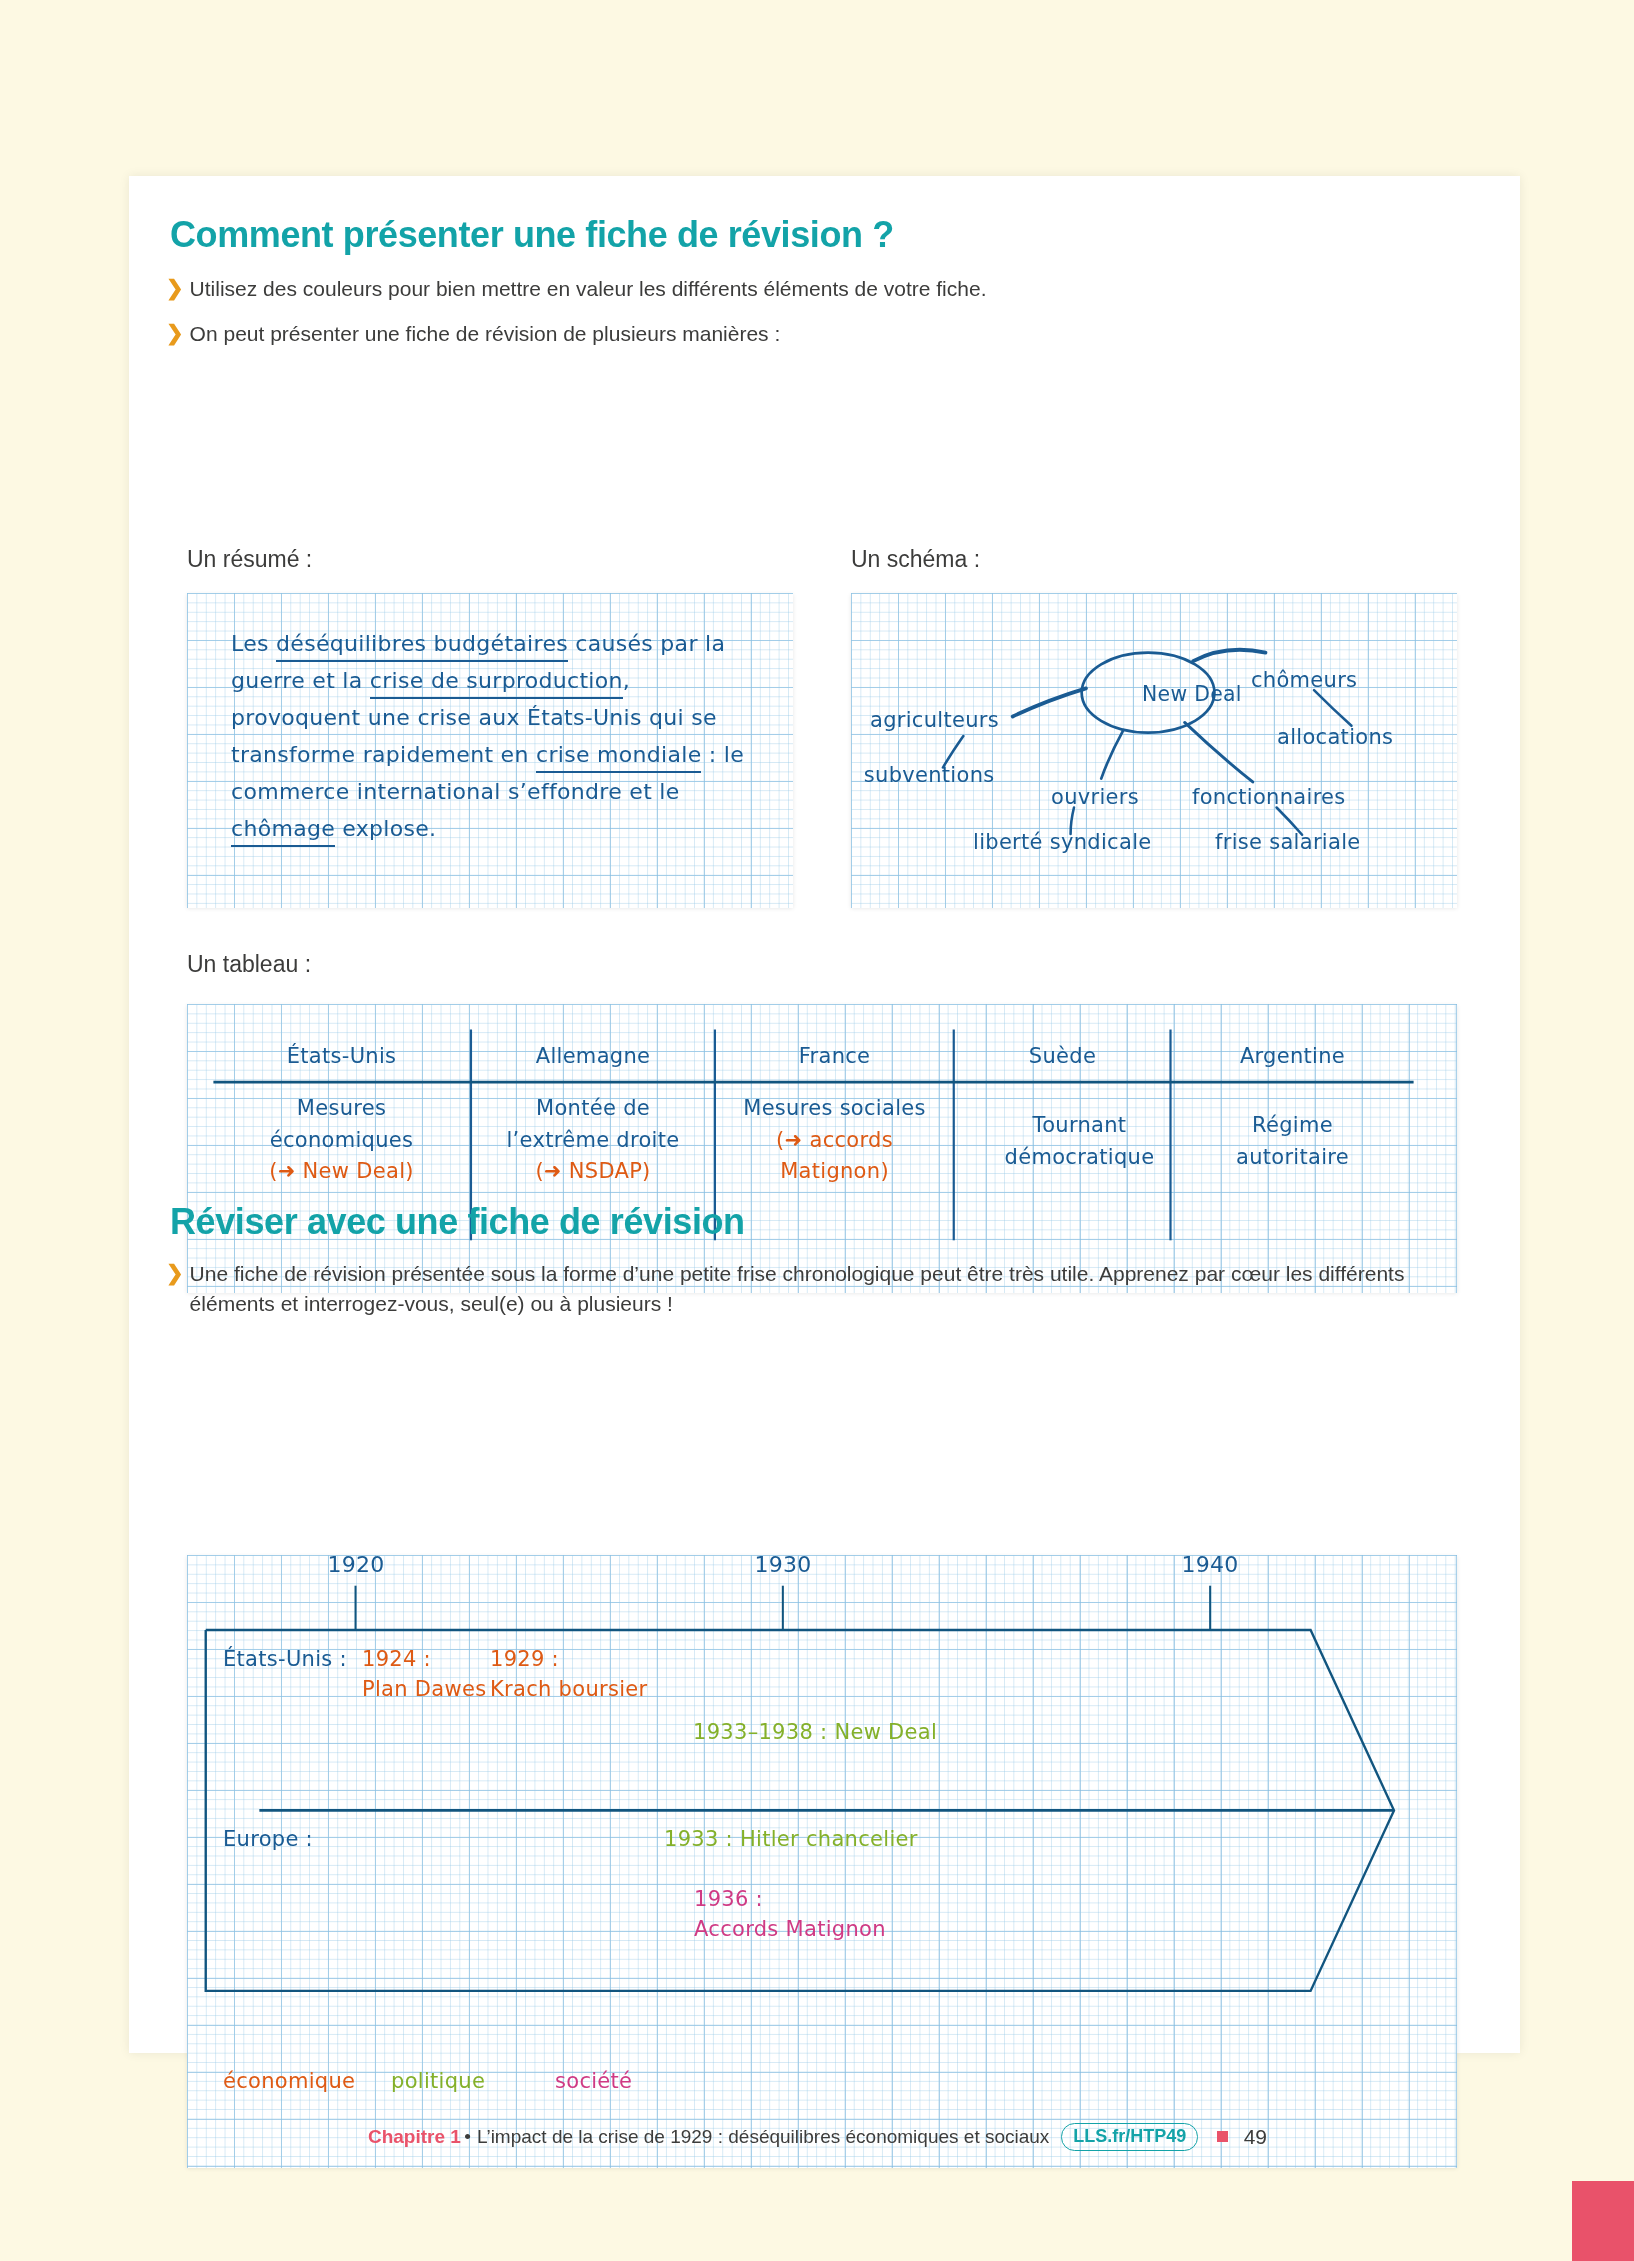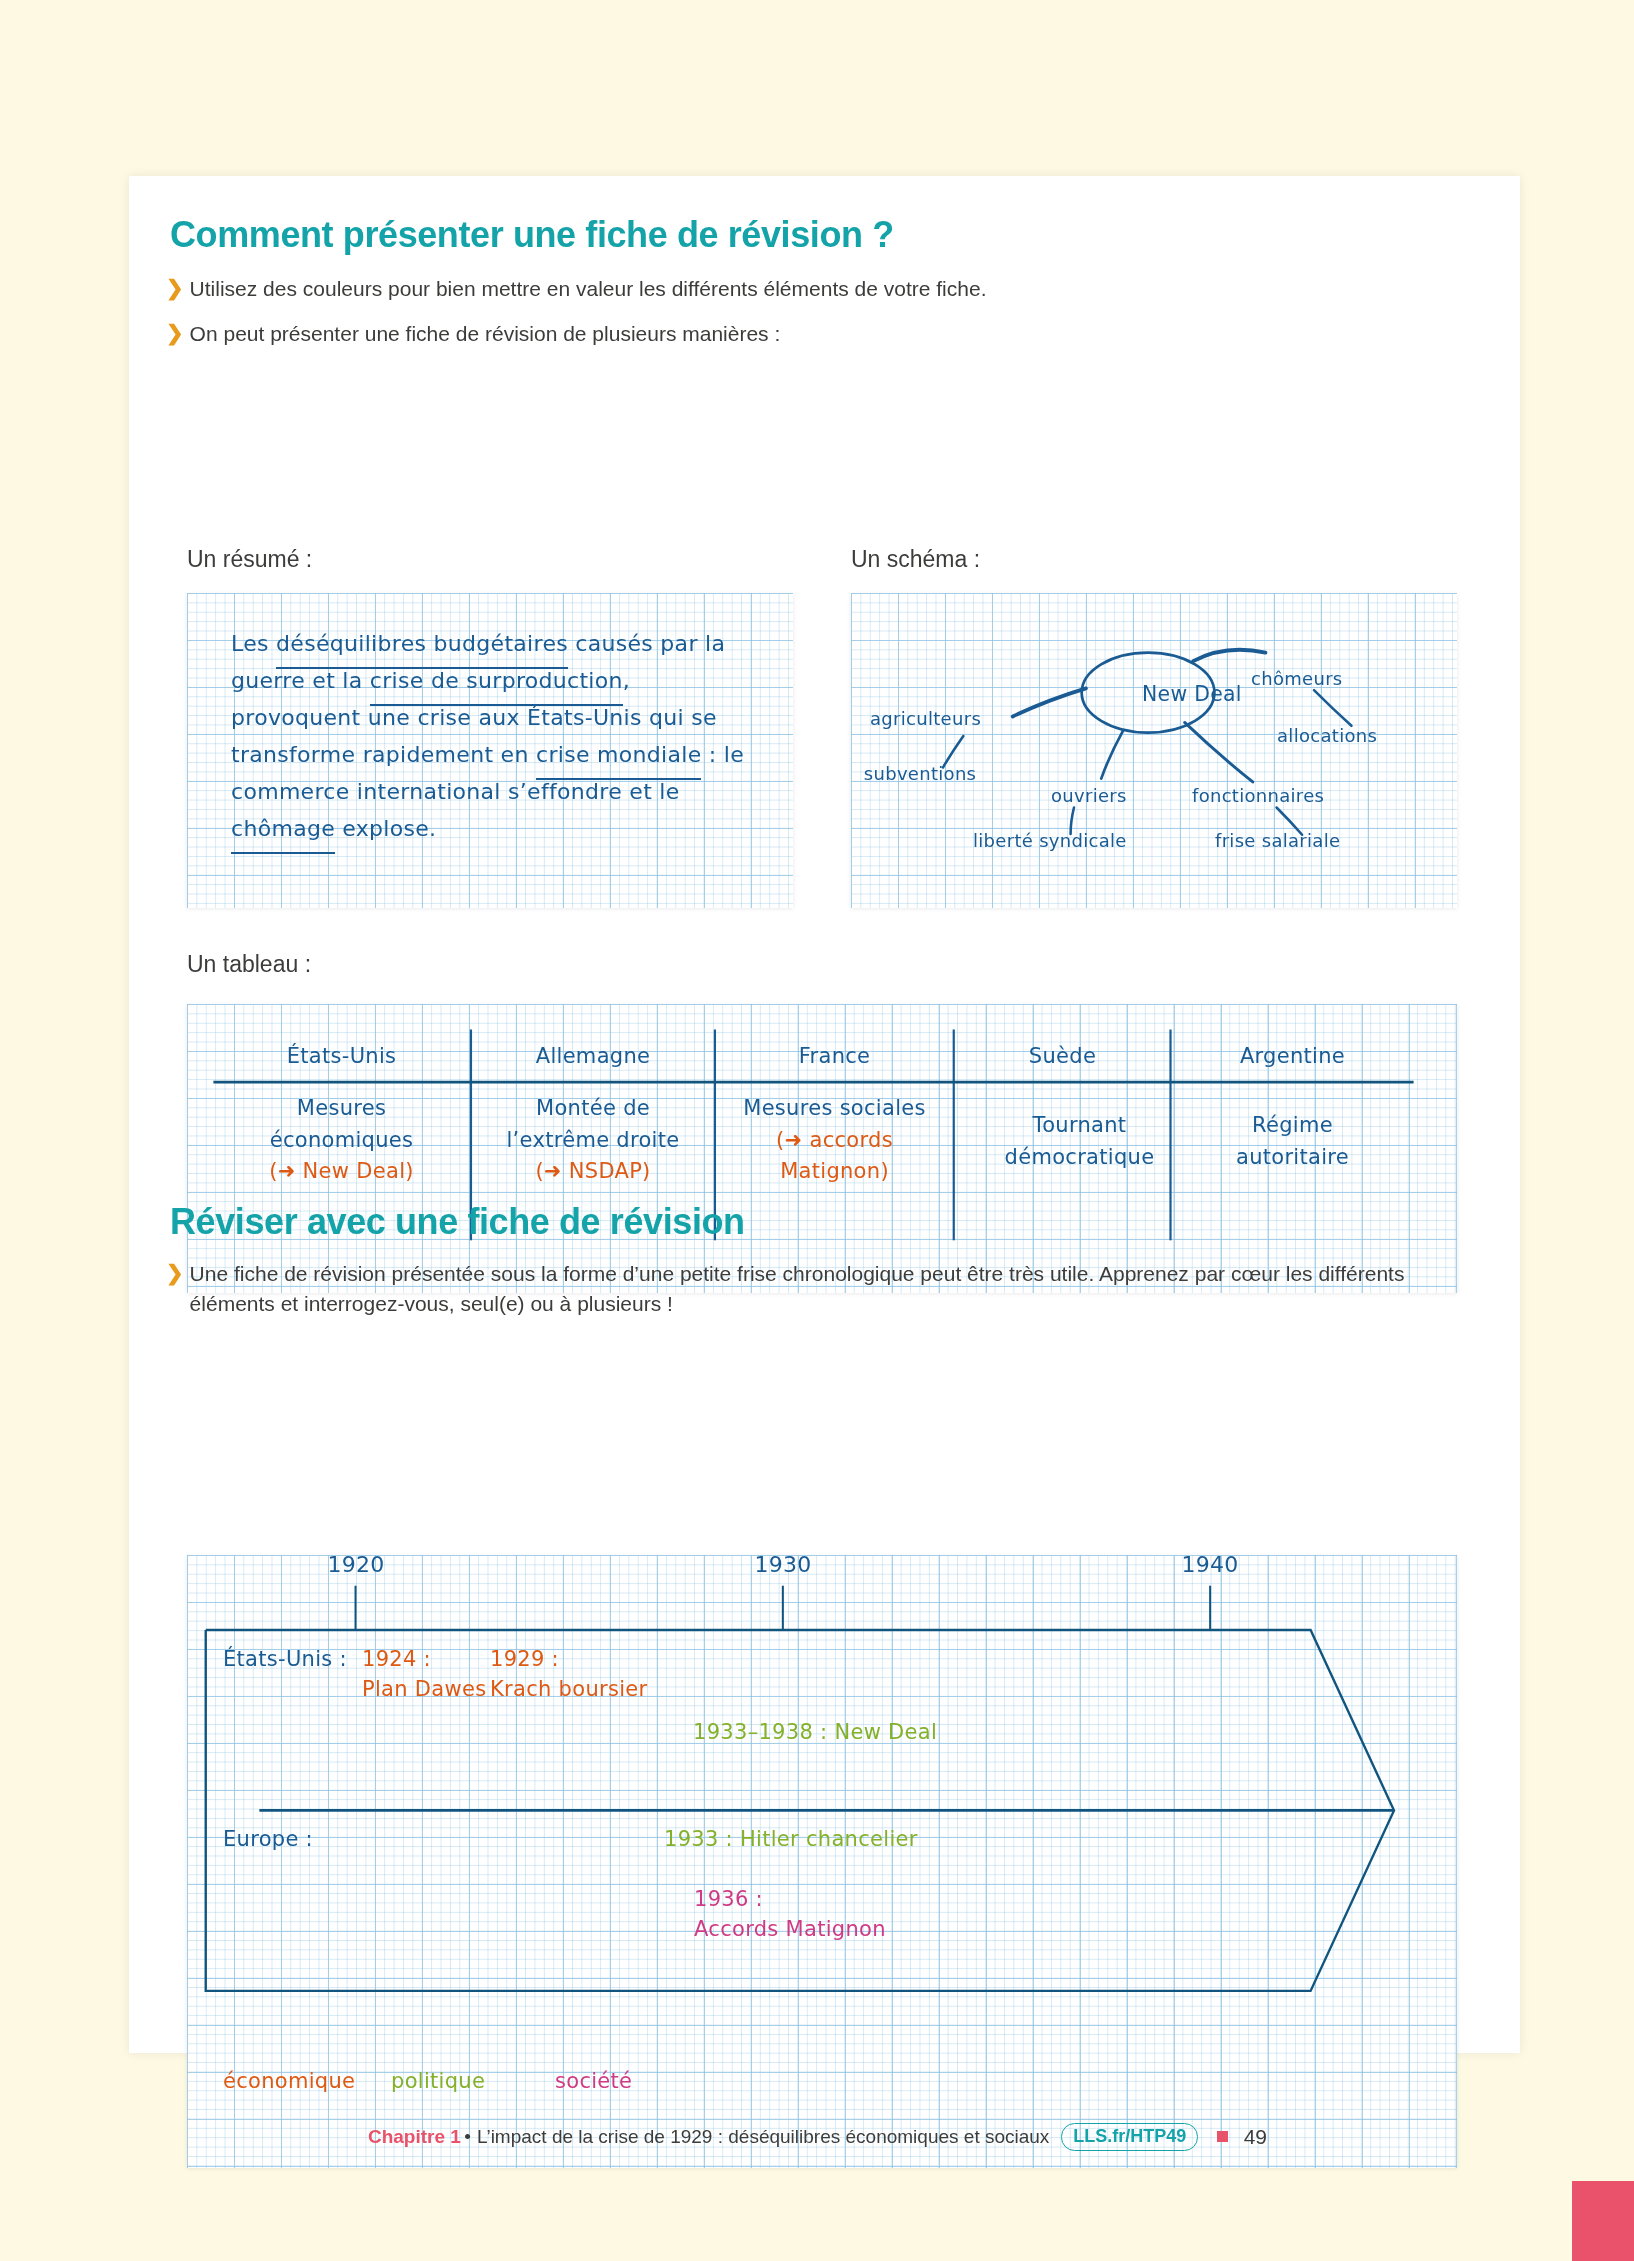--- a/index.html
+++ b/index.html
@@ -108,27 +108,27 @@
   
   .resume-text {
     position: absolute;
     left: 44px;
     top: 32px;
     width: 528px;
     font-size: 22px;
     line-height: 37px;
     color: #1a5b93;
   }
-  .ul { border-bottom: 2px solid #1a5b93; padding-bottom: 11px; }
+  .ul { border-bottom: 2px solid #1a5b93; padding-bottom: 4px; }
 
   
   .schema-svg { position: absolute; left: 0; top: 0; width: 606px; height: 315px; }
   .node {
     position: absolute;
-    font-size: 18px;
+    font-size: 21px;
     color: #1a5b93;
     white-space: nowrap;
   }
   .node-center {
     font-size: 20.4px;
     padding-left: 36px;
   }
 
   
   .tbl-svg { position: absolute; left: 0; top: 0; width: 1270px; height: 289px; }

